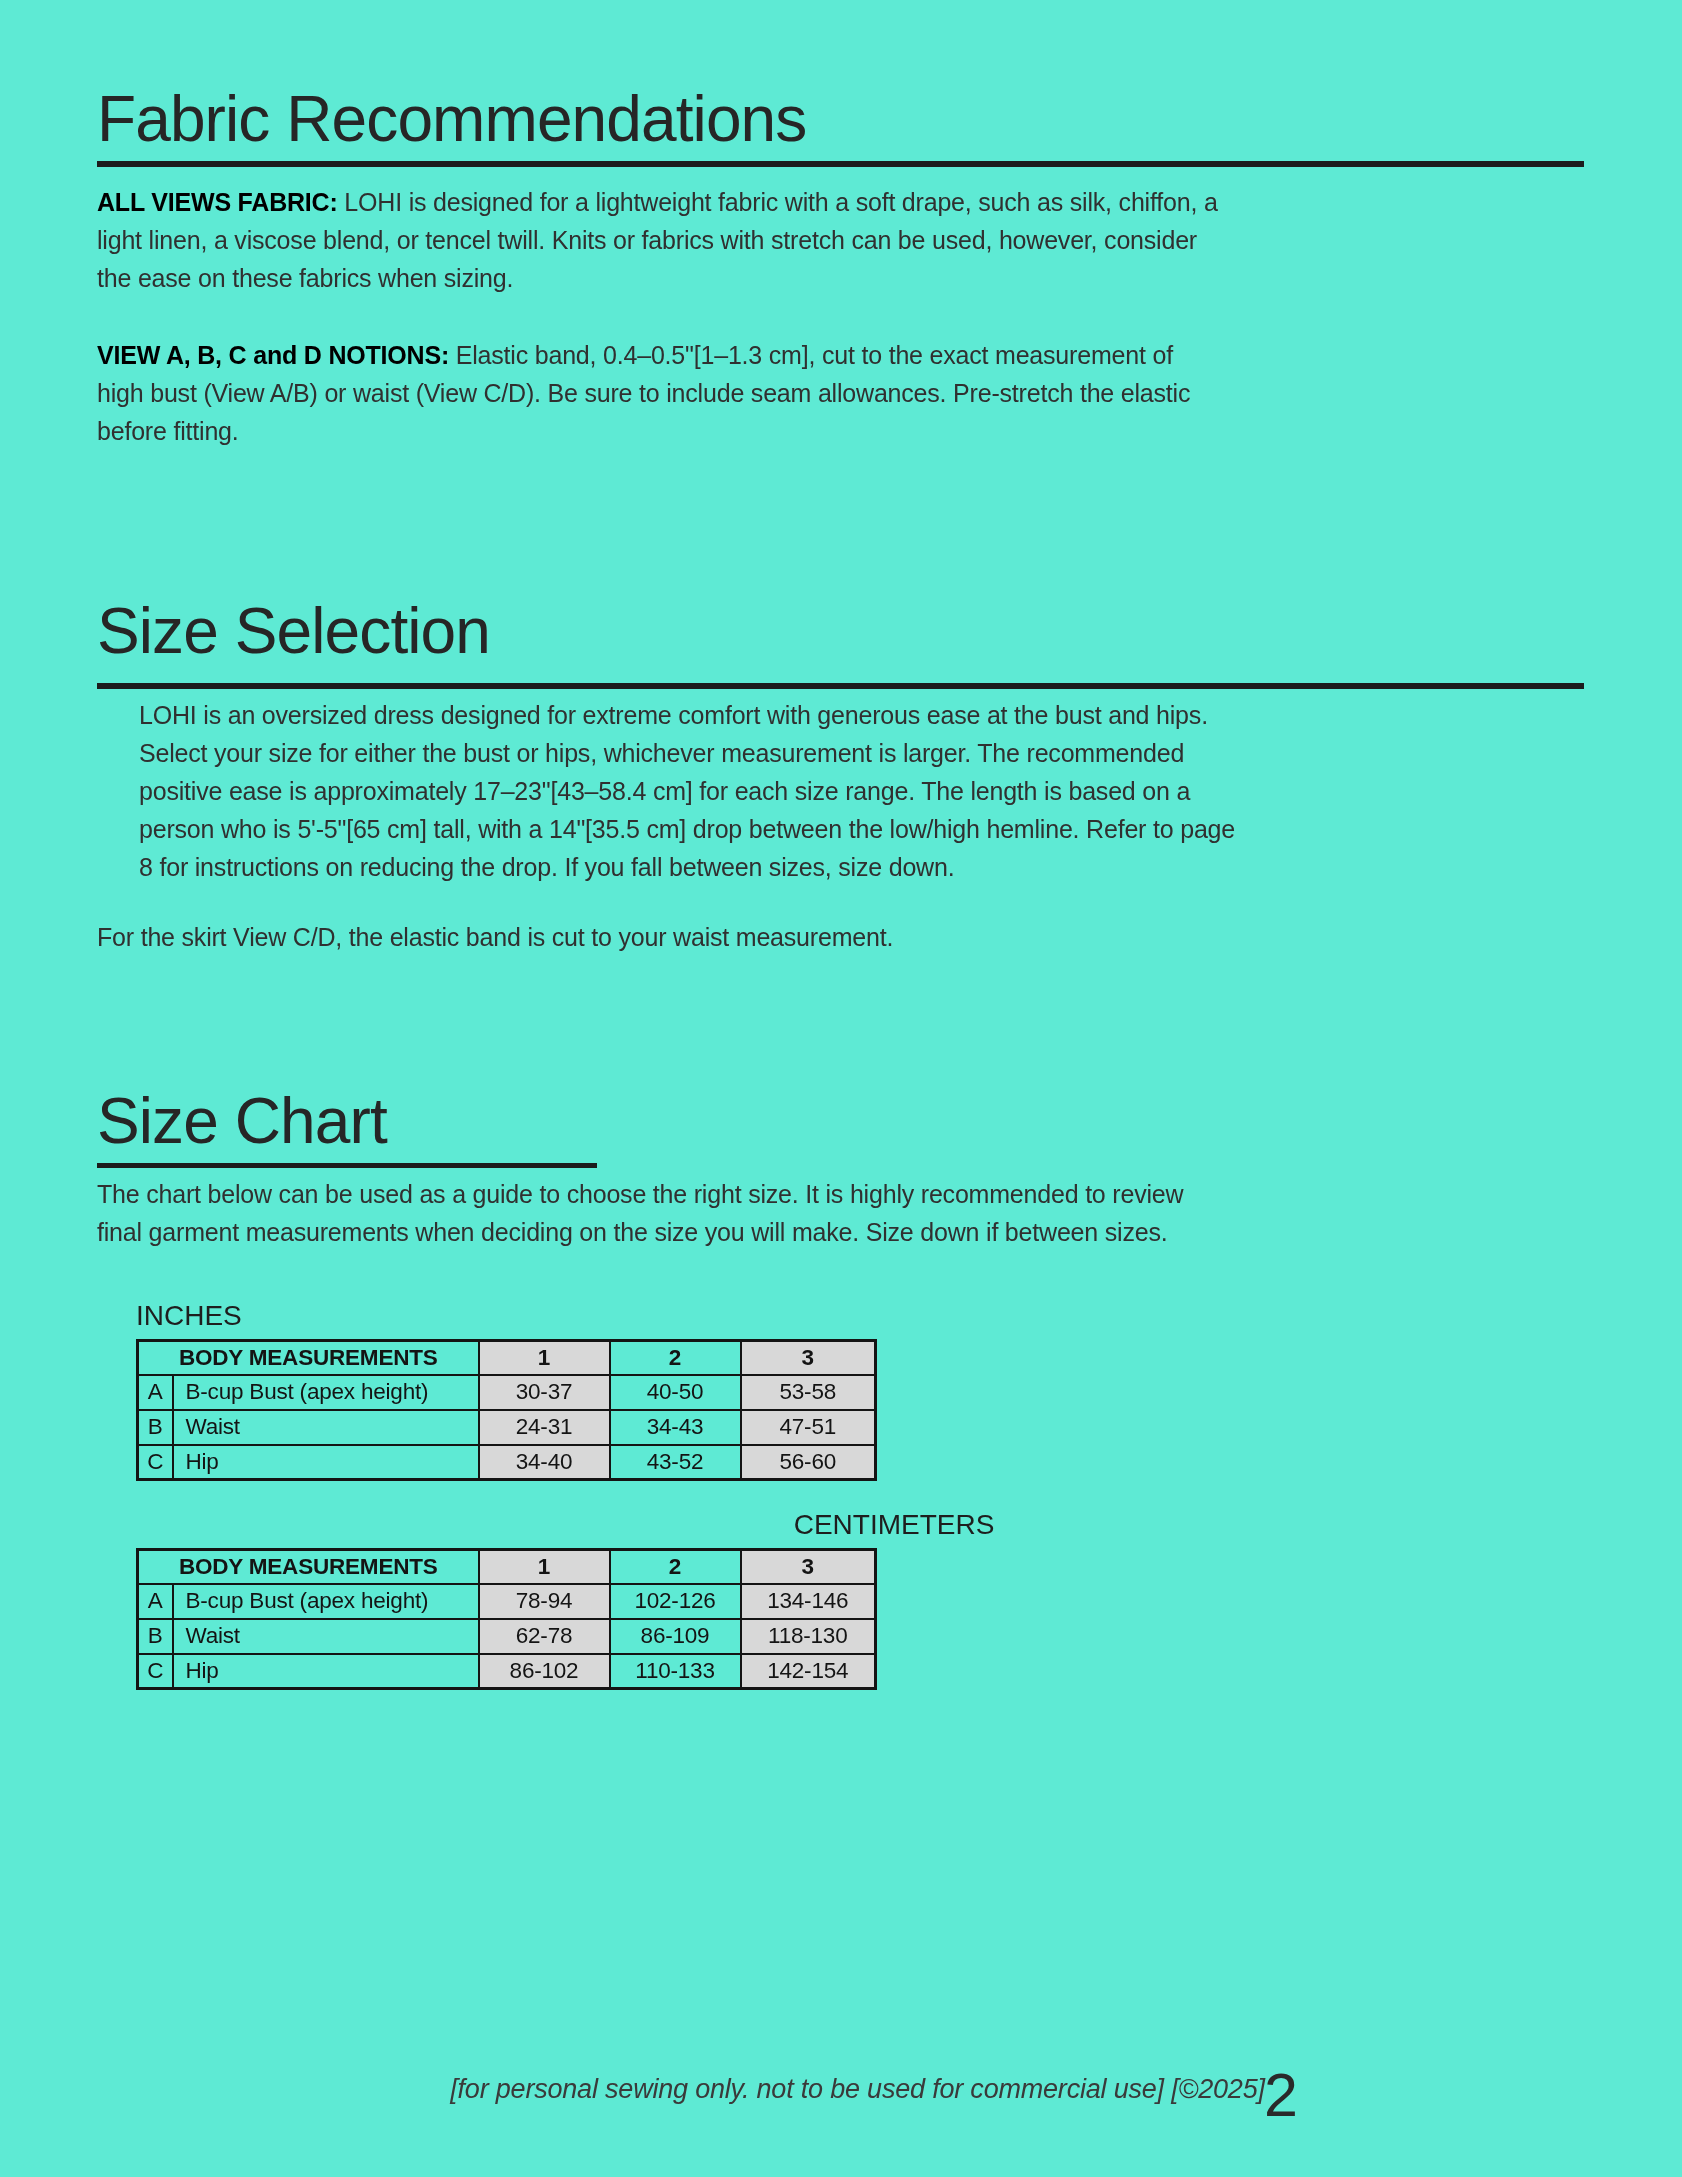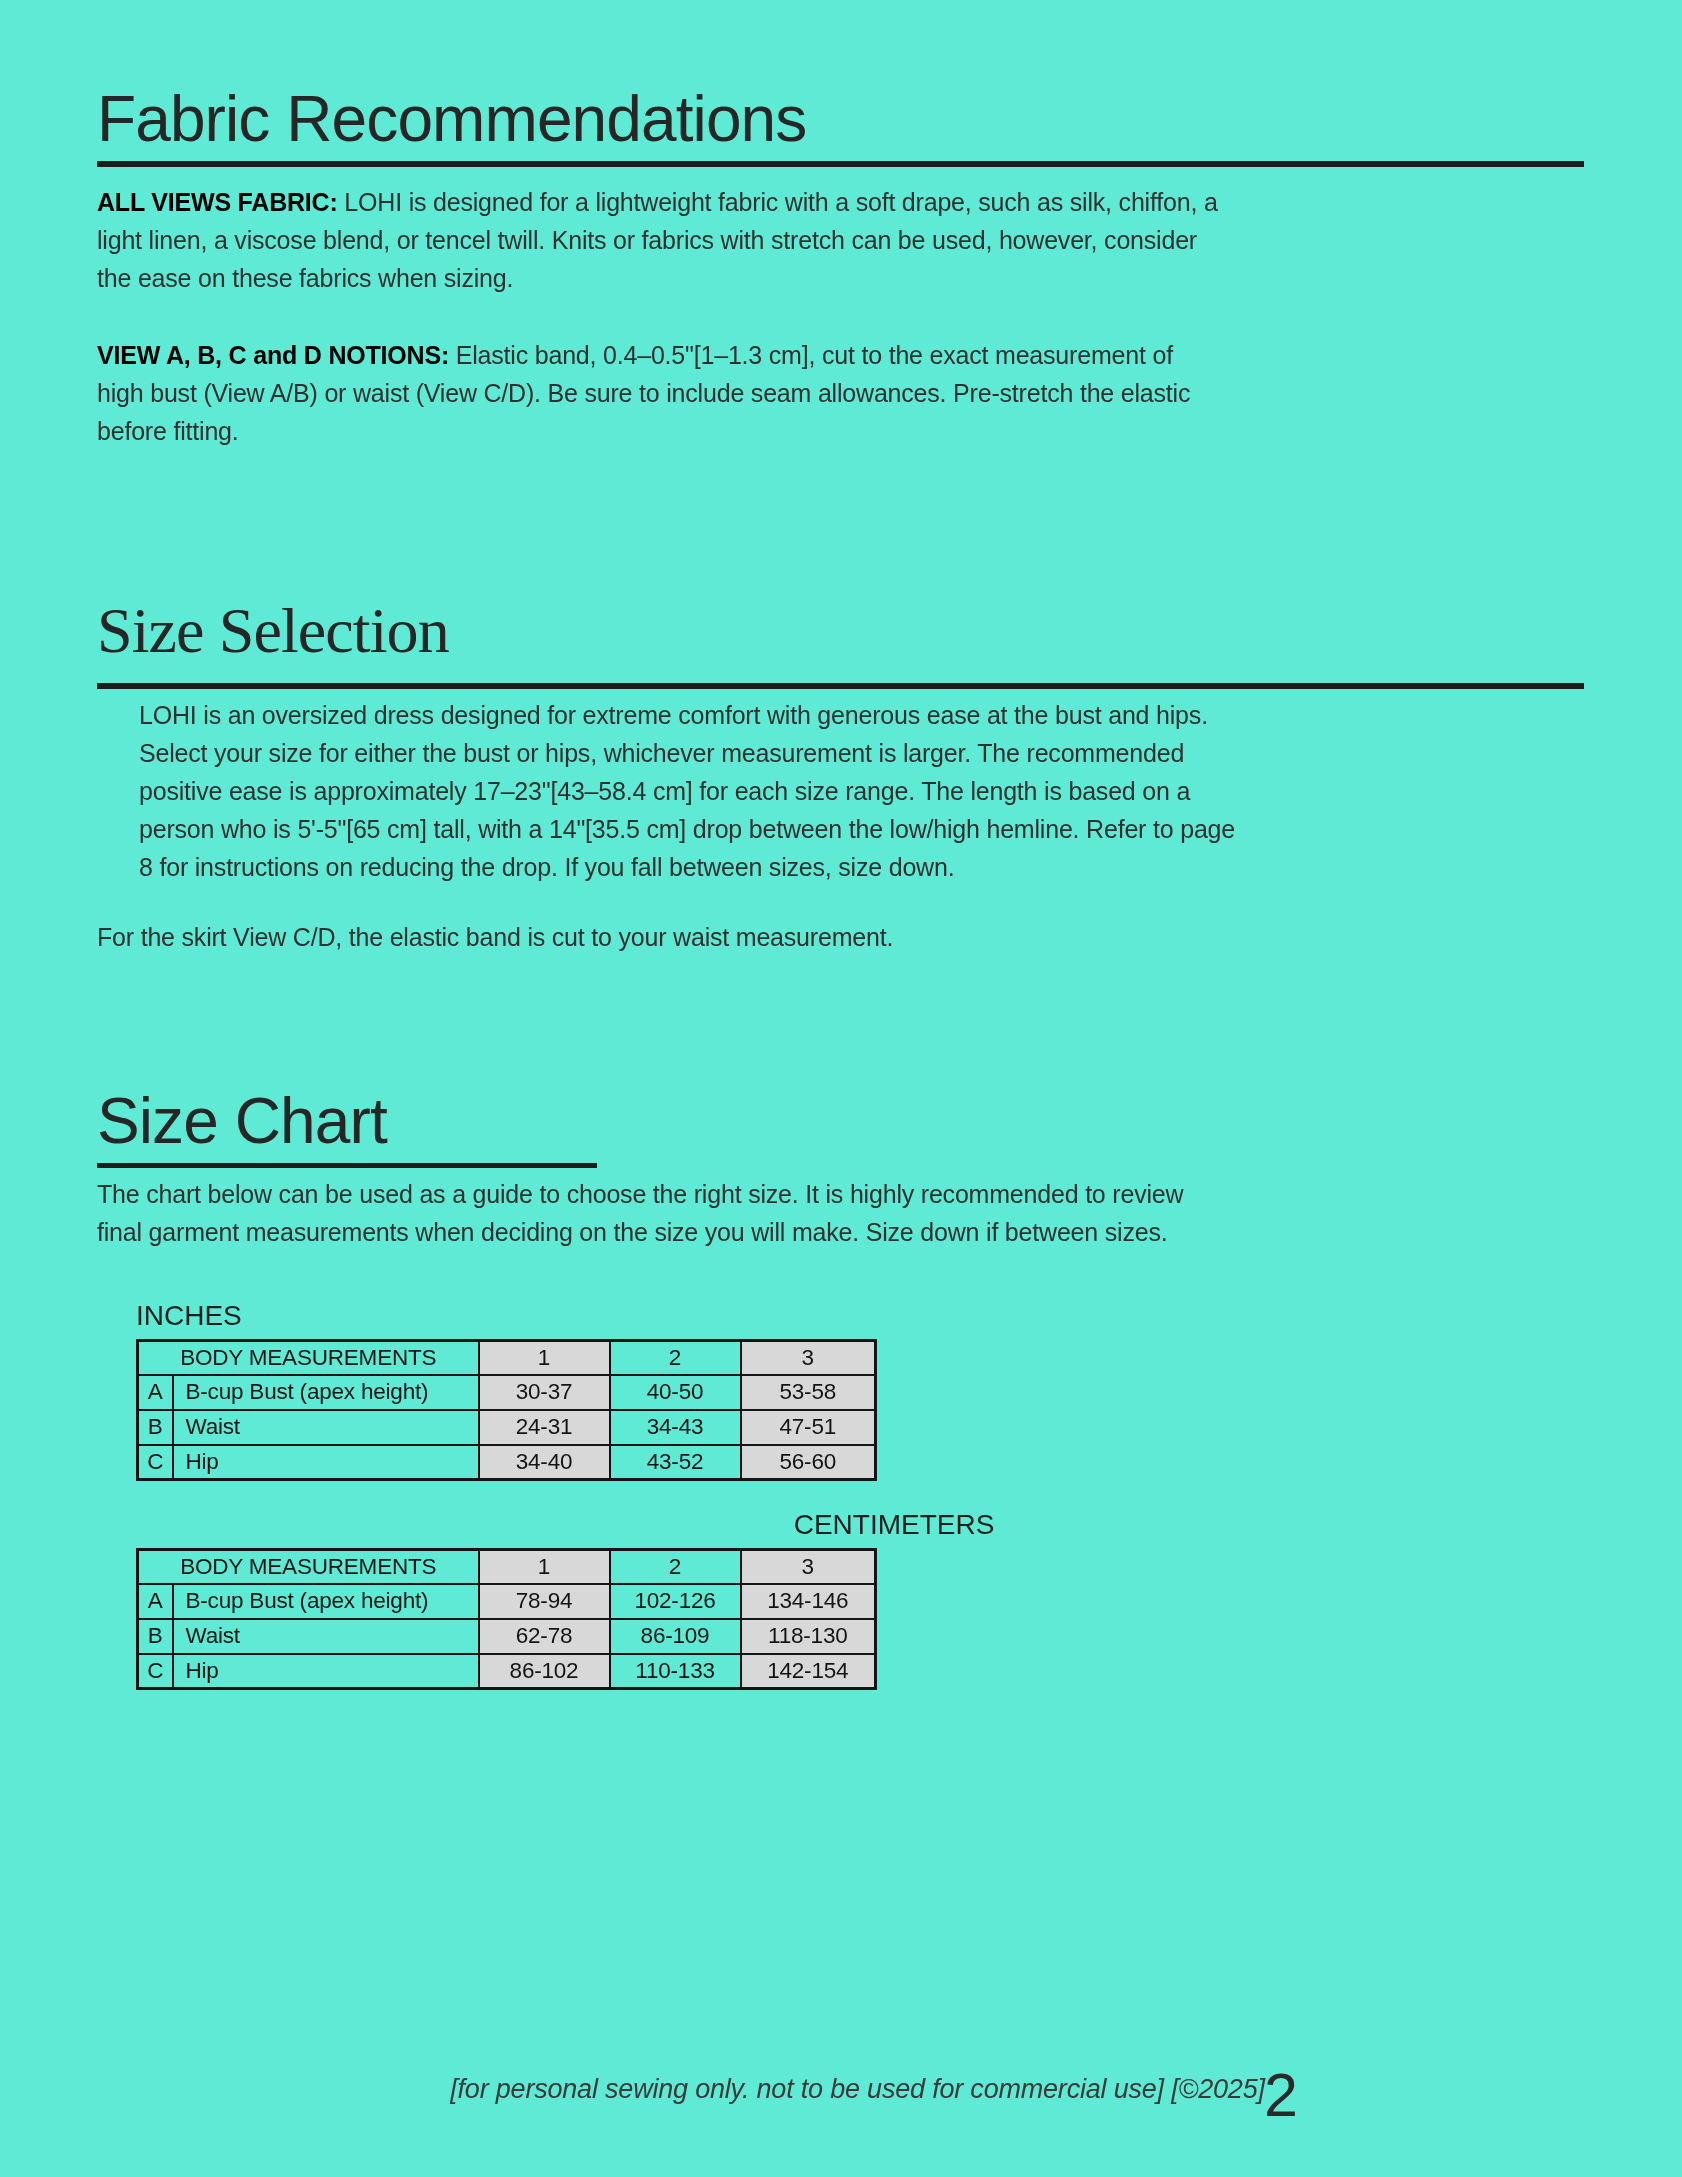--- a/index.html
+++ b/index.html
@@ -38,21 +38,21 @@
   }
   p.body .lead {
     font-weight: 700;
     color: #000000;
   }
   
   .h1-fabric    { margin-top: 87px; }
   .rule-fabric  { margin-top: 9.5px; }
   .p-fabric-1   { margin-top: 16.4px; }
   .p-fabric-2   { margin-top: 39px; }
-  .h1-sizesel   { margin-top: 149px; font-family: Liberation Serif, serif; }
+  .h1-sizesel   { margin-top: 149px; }
   .rule-sizesel { margin-top: 20px; }
   .p-sizesel-1  { margin-top: 7px; margin-left: 42px; }
   .p-sizesel-2  { margin-top: 32px; }
   .h1-chart     { margin-top: 133px; }
   .rule-chart   { margin-top: 10.4px; }
   .p-chart      { margin-top: 7px; }
   .unit-label {
     margin-top: 49px;
     margin-left: 39px;
     font-size: 28px;
@@ -72,21 +72,21 @@
   table.size-table td {
     border: 2.6px solid #141414;
     height: 35px;
     font-size: 22.5px;
     color: #141414;
     vertical-align: middle;
     text-align: center;
     padding: 0;
     letter-spacing: -0.2px;
   }
-  table.size-table tr.header-row td { height: 34px; }
+  table.size-table tr.header-row td { height: 34px; font-weight: bold; }
   table.size-table td.name-cell {
     text-align: left;
     padding-left: 12px;
   }
   table.size-table td.shade { background: #d8d8d8; }
   .footer-note {
     position: absolute;
     top: 2074px;
     left: 16px;
     width: 1683px;

